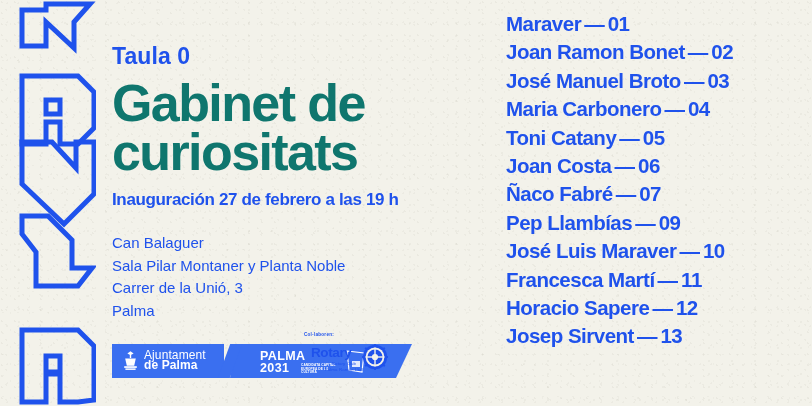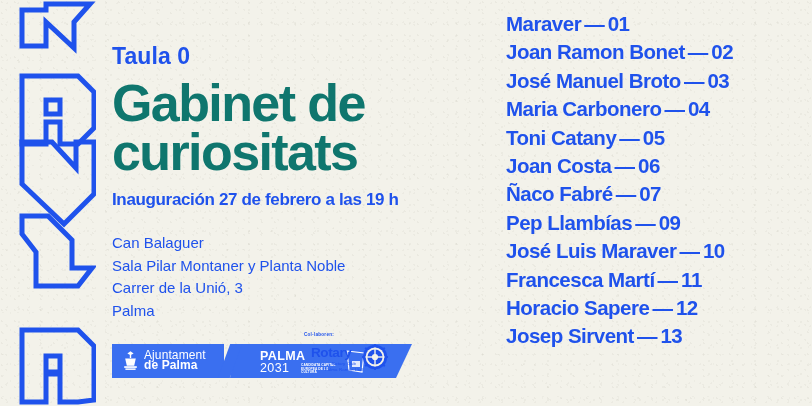--- a/index.html
+++ b/index.html
@@ -109,21 +109,21 @@
     color:#ffffff;
   }
   .ajunt .crest{width:17px;height:21px;display:block;}
   .ajunt .txt{font-size:12px;line-height:9.4px;letter-spacing:.1px;}
   .ajunt .txt .l1{font-weight:400;}
   .ajunt .txt .l2{font-weight:700;}
   .palma31{
     position:absolute;left:148px;top:7px;color:#ffffff;
   }
   .palma31 .p1{font-size:12.5px;font-weight:700;letter-spacing:.4px;line-height:11px;}
-  .palma31 .p2{font-size:12.5px;font-weight:400;letter-spacing:.4px;line-height:12px;}
+  .palma31 .p2{font-size:12.5px;font-weight:700;letter-spacing:.4px;line-height:12px;}
   .palma31 .p3{
     font-size:3.2px;line-height:3.6px;font-weight:700;letter-spacing:.1px;
     position:absolute;left:41px;top:13px;width:40px;
   }
   .capital-mark{
     position:absolute;left:232px;top:5px;width:23px;height:25px;
   }
 
   
   #collab{

